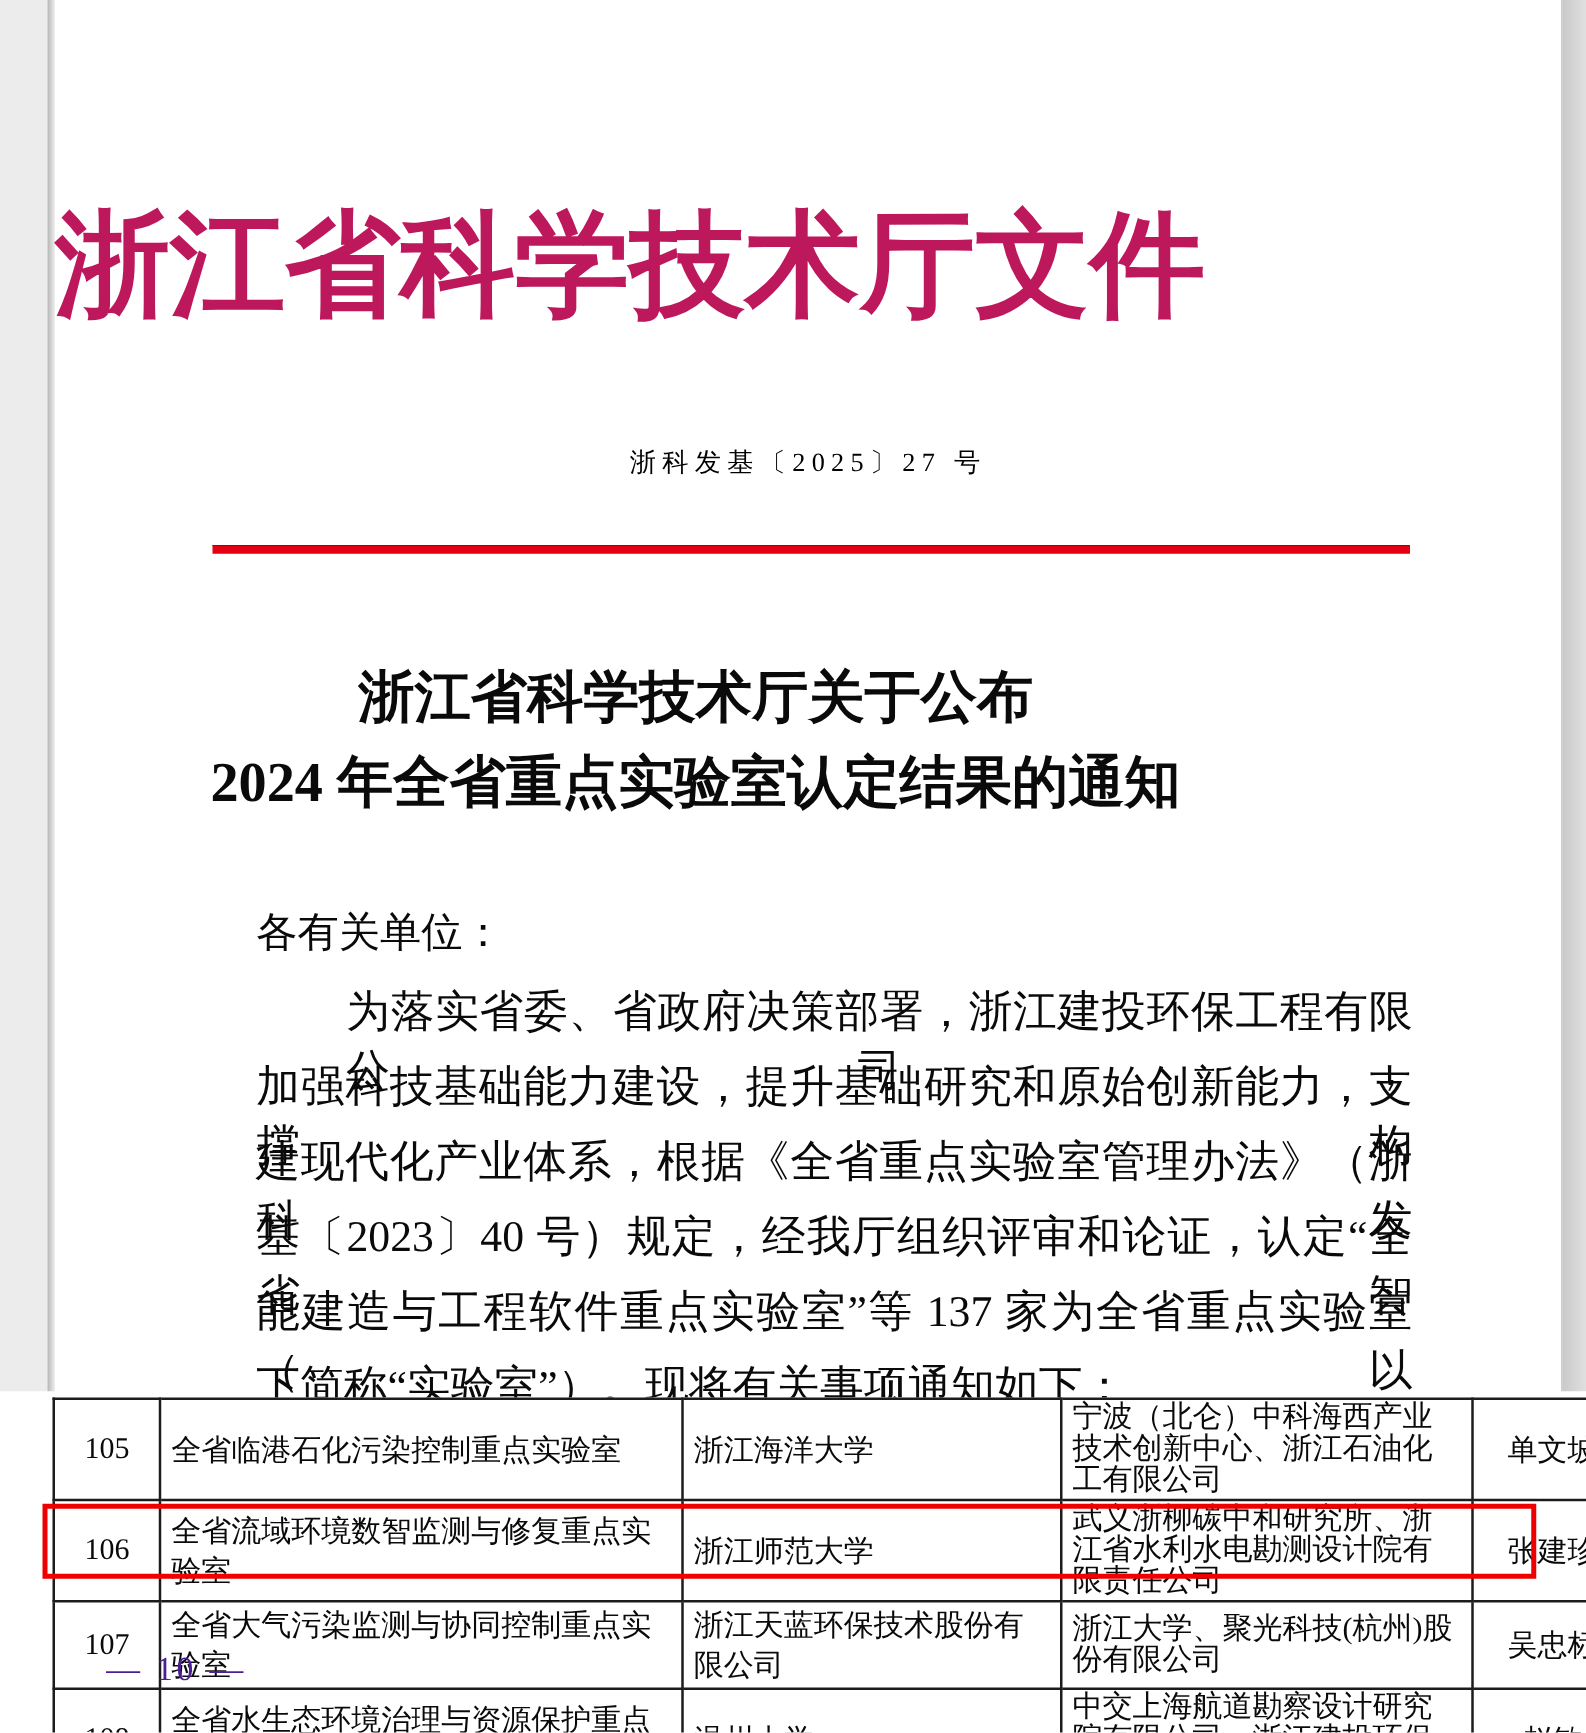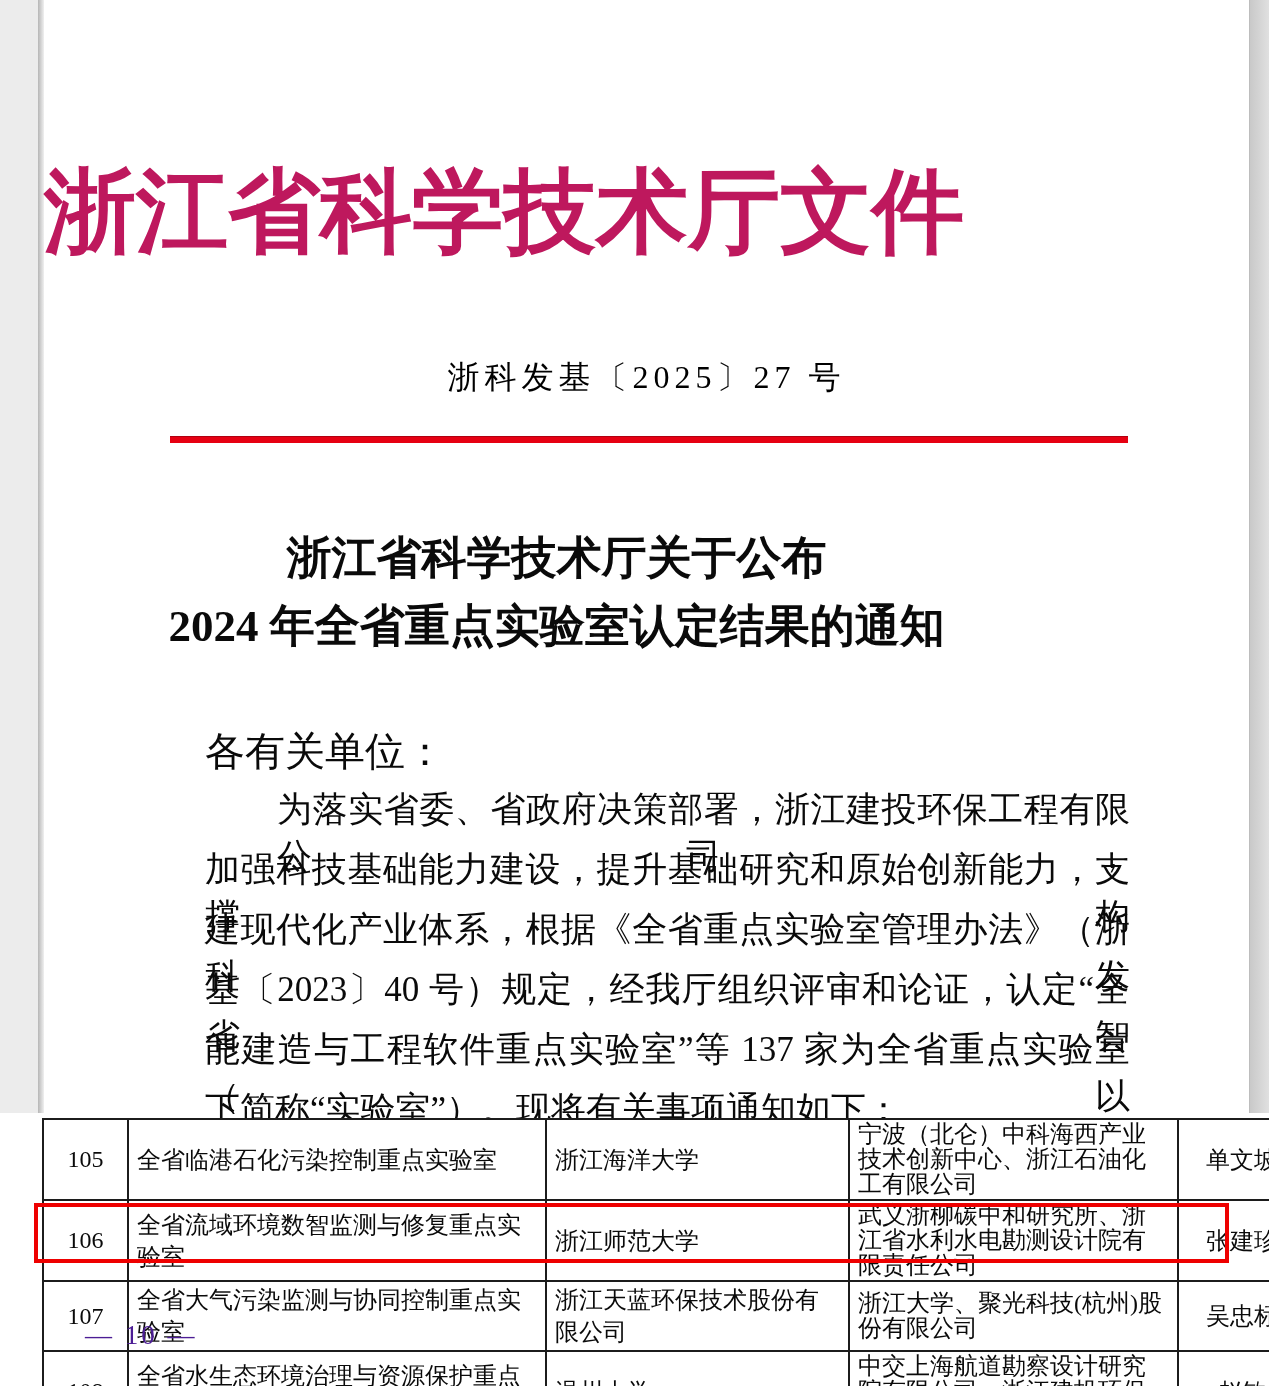--- a/index.html
+++ b/index.html
@@ -15,37 +15,37 @@
   .margin-right-strip{position:absolute;left:1249px;top:0;width:20px;height:1113px;
     background:linear-gradient(to right,#c9c9c9,#e0e0e0);border-left:1px solid #bdbdbd;box-sizing:border-box;}
 
   
   .doc-title{
     position:absolute;left:44px;top:150px;width:1205px;text-align:left;
     font-size:92px;font-weight:bold;color:#be185d;letter-spacing:0px;white-space:nowrap;
   }
   .doc-number{
     position:absolute;left:44px;top:356px;width:1205px;text-align:center;
-    font-size:32px;color:#000;letter-spacing:5px;white-space:nowrap;
+    font-size:21px;color:#000;letter-spacing:5px;white-space:nowrap;
   }
   .red-rule{
     position:absolute;left:170px;top:436px;width:958px;height:6px;
     background:#e60012;border-top:1px solid #b00010;
   }
 
   
   .subtitle{position:absolute;left:44px;width:1025px;text-align:center;
     font-size:45px;font-weight:bold;color:#0a0a0a;white-space:nowrap;}
   .subtitle.l1{top:528px;}
   .subtitle.l2{top:596px;}
 
   
   .salutation{
     position:absolute;left:205px;top:724px;width:925px;
-    font-size:40px;color:#0a0a0a;text-align:left;white-space:nowrap;
+    font-size:33px;color:#0a0a0a;text-align:left;white-space:nowrap;
   }
   .para-line{
     position:absolute;left:205px;width:925px;font-size:35px;color:#0a0a0a;
     text-align:justify;text-align-last:justify;box-sizing:border-box;
   }
   .para-line.indent{padding-left:72px;}
   .para-line.last{text-align-last:left;}
   .pl0{top:786px;} .pl1{top:846px;} .pl2{top:906px;}
   .pl3{top:966px;} .pl4{top:1026px;} .pl5{top:1086px;}
 

